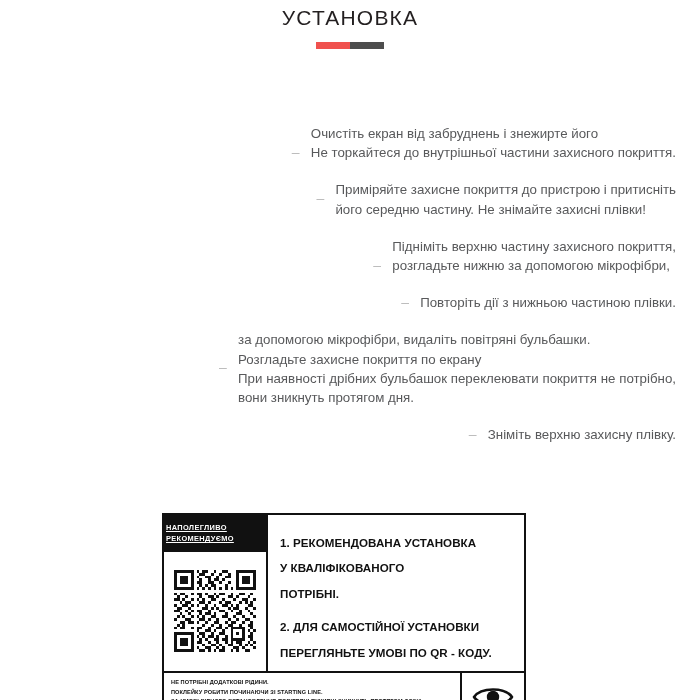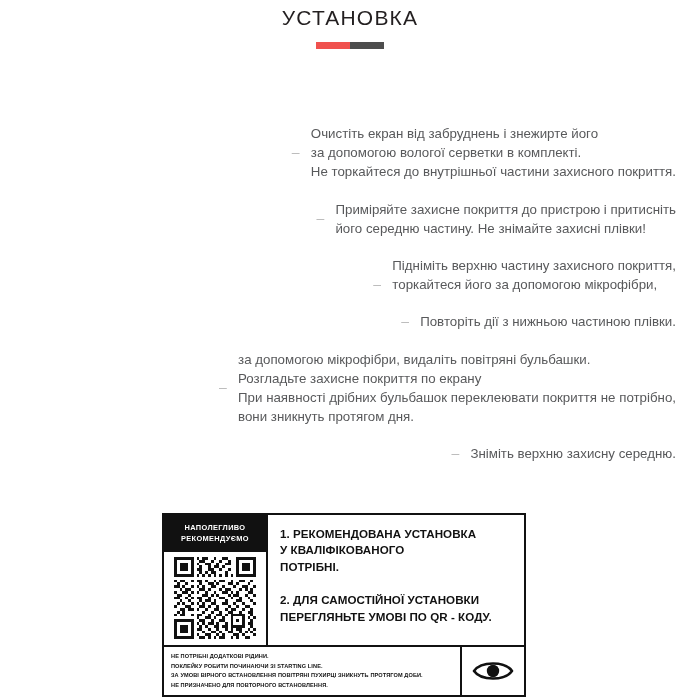--- a/index.html
+++ b/index.html
@@ -91,26 +91,26 @@
     width: 104px;
     flex: 0 0 104px;
     border-right: 2px solid #111111;
     box-sizing: border-box;
     display: flex;
     flex-direction: column;
   }
   .badge {
     background: #111111;
     color: #ffffff;
-    text-align: center;
     font-size: 7.4px;
     font-weight: bold;
     letter-spacing: 0.35px;
     line-height: 11px;
     padding: 7px 2px 8px 2px;
+    text-decoration: underline;
   }
   .badge .bl { display: block; }
   .qr-wrap {
     flex: 1 1 auto;
     display: flex;
     align-items: center;
     justify-content: center;
     padding: 5px 0 6px 0;
     background: #ffffff;
   }
@@ -121,21 +121,21 @@
     padding: 11px 8px 10px 12px;
     box-sizing: border-box;
   }
   .info-para {
     color: #111111;
     font-weight: bold;
     font-size: 11.6px;
     line-height: 16.4px;
     letter-spacing: 0.05px;
   }
-  .info-para .bl { display: block; white-space: nowrap; }
+  .info-para .bl { display: block; white-space: nowrap; margin-top: 9px; }
   .info-para.second { margin-top: 17px; }
 
   .info-lower {
     display: flex;
     align-items: stretch;
     border-top: 2px solid #111111;
   }
   .fineprint {
     flex: 1 1 auto;
     padding: 5px 6px 5px 7px;
@@ -167,38 +167,37 @@
   <div class="seg-red" style="background: rgb(240, 81, 78);"></div>
   <div class="seg-gray" style="background: rgb(77, 77, 77);"></div>
 </div>
 
 <div class="steps">
 
   <div class="step lines-3">
     <span class="step-dash"></span>
     <div class="step-lines">
       <span class="ln">Очистіть екран від забруднень і знежирте його</span>
-      <span class="ln">за допомогою вологої серветки в комплекті.</span>
       <span class="ln">Не торкайтеся до внутрішньої частини захисного покриття.</span>
     </div>
   </div>
 
   <div class="step lines-2">
     <span class="step-dash"></span>
     <div class="step-lines">
       <span class="ln">Приміряйте захисне покриття до пристрою і притисніть</span>
       <span class="ln">його середню частину. Не знімайте захисні плівки!</span>
     </div>
   </div>
 
   <div class="step lines-3">
     <span class="step-dash"></span>
     <div class="step-lines">
       <span class="ln">Підніміть верхню частину захисного покриття,</span>
-      <span class="ln">торкайтеся його за допомогою мікрофібри,</span>
+      <span class="ln">розгладьте нижню за допомогою мікрофібри,</span>
     </div>
   </div>
 
   <div class="step lines-1">
     <span class="step-dash"></span>
     <div class="step-lines">
       <span class="ln">Повторіть дії з нижньою частиною плівки.</span>
     </div>
   </div>
 
@@ -208,21 +207,21 @@
       <span class="ln">за допомогою мікрофібри, видаліть повітряні бульбашки.</span>
       <span class="ln">Розгладьте захисне покриття по екрану</span>
       <span class="ln">При наявності дрібних бульбашок переклеювати покриття не потрібно,</span>
       <span class="ln">вони зникнуть протягом дня.</span>
     </div>
   </div>
 
   <div class="step lines-1">
     <span class="step-dash"></span>
     <div class="step-lines">
-      <span class="ln">Зніміть верхню захисну середню.</span>
+      <span class="ln">Зніміть верхню захисну плівку.</span>
     </div>
   </div>
 
 </div>
 
 <div class="info-card">
 
   <div class="info-upper">
 
     <div class="info-left">

